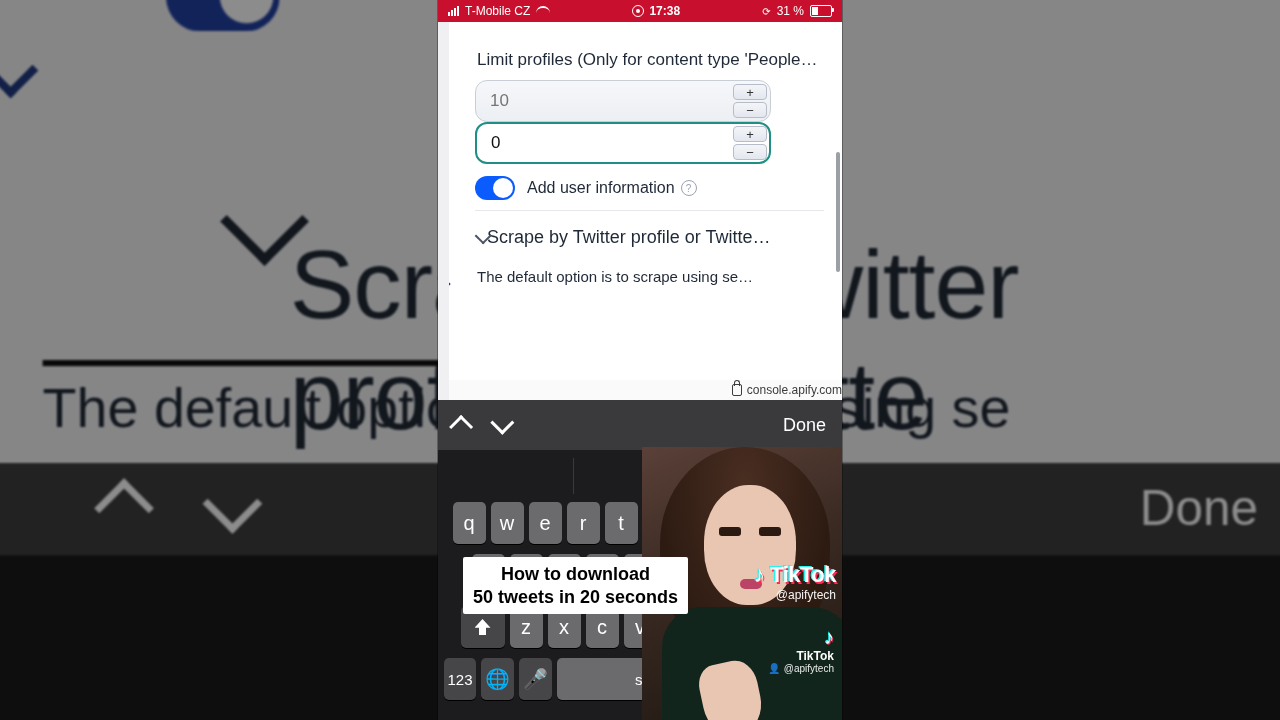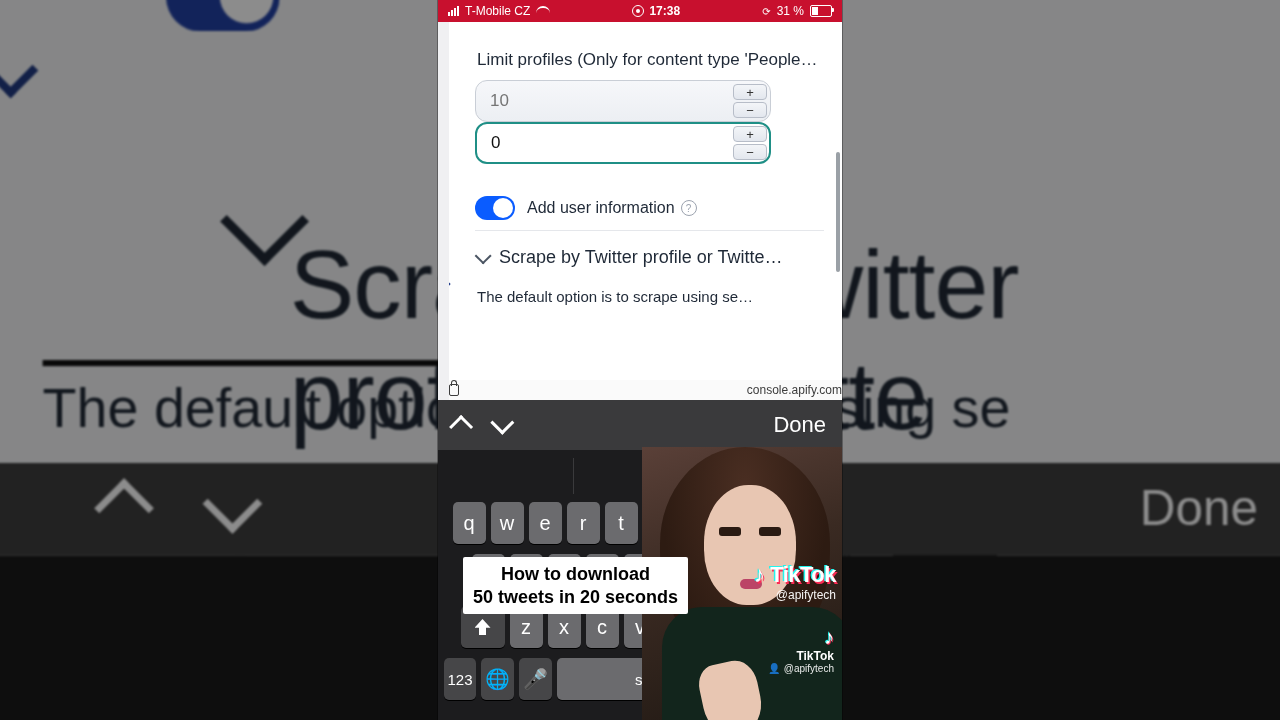--- a/index.html
+++ b/index.html
@@ -42,37 +42,37 @@
   .batt i{position:absolute;left:1px;top:1px;bottom:1px;width:30%;background:#fff;}
 
   
   .page{height:368px;overflow:hidden;padding:10px 18px 0 26px;color:#111;position:relative;background:#fff;border-left:11px solid #f0f0f2;}
   .lbl{font-size:17px;font-weight:500;color:#1f2937;margin:18px 2px 10px;}
   .numwrap{position:relative;width:296px;}
   .num{width:100%;height:42px;border:1px solid #c9ced6;border-radius:12px;background:linear-gradient(#f6f7fa,#eceff3);font-size:17px;color:#6b7280;padding:0 50px 0 14px;box-sizing:border-box;}
   .num.focus{border:2px solid #1f8f86;background:#fff;color:#111;}
   .stepper{position:absolute;right:4px;top:4px;bottom:4px;width:34px;display:flex;flex-direction:column;gap:2px;}
   .stepper button{flex:1;border:1px solid #b7bdc8;background:linear-gradient(#f3f5f8,#e3e7ee);border-radius:4px;font-size:13px;color:#333;line-height:1;padding:0;}
-  .togglerow{display:flex;align-items:center;gap:12px;margin:32px 0 10px;}
+  .togglerow{display:flex;align-items:center;gap:12px;margin:12px 0 10px;}
   .switch{width:40px;height:24px;border-radius:20px;background:#0a5cff;position:relative;}
   .switch::after{content:"";position:absolute;right:2px;top:2px;width:20px;height:20px;border-radius:50%;background:#fff;}
   .toglbl{font-size:16px;color:#1f2937;display:flex;align-items:center;gap:6px;}
   .qcirc{width:14px;height:14px;border:1px solid #9ca3af;border-radius:50%;font-size:10px;color:#9ca3af;display:inline-flex;align-items:center;justify-content:center;}
-  .section{margin-top:4px;border-top:1px solid #e5e7eb;padding:16px 0 2px;display:flex;align-items:center;gap:12px;font-size:18px;font-weight:500;color:#1f2937;}
+  .section{margin-top:4px;border-top:1px solid #e5e7eb;padding:16px 0 2px;display:flex;align-items:center;font-size:18px;font-weight:500;color:#1f2937;}
   .section .chev{width:10px;height:10px;border-right:2px solid #4b5563;border-bottom:2px solid #4b5563;transform:rotate(45deg) translateY(-3px);}
   .desc{font-size:15px;color:#1f2937;margin:18px 2px 2px;}
-  .addr{position:absolute;left:0;right:0;bottom:0;height:20px;text-align:center;font-size:12px;color:#3c3c3c;background:rgba(250,250,250,.9);display:flex;align-items:center;justify-content:space-between;gap:5px;}
+  .addr{position:absolute;left:0;right:0;bottom:0;height:20px;text-align:center;font-size:12px;color:#3c3c3c;background:rgba(250,250,250,.9);display:flex;align-items:center;justify-content:flex-end;gap:5px;}
   .lock{width:8px;height:10px;border:1px solid #3c3c3c;border-radius:2px;position:relative;}
   .lock::before{content:"";position:absolute;left:1px;top:-5px;width:4px;height:5px;border:1px solid #3c3c3c;border-bottom:none;border-radius:3px 3px 0 0;}
   .scrollind{position:absolute;right:2px;top:130px;width:4px;height:120px;background:#9aa0a6;border-radius:3px;}
   .leftchev{position:absolute;left:-9px;top:254px;width:9px;height:16px;display:flex;align-items:center;justify-content:center;}
   .leftchev::after{content:"";width:6px;height:6px;border-right:2px solid #1e3a8a;border-bottom:2px solid #1e3a8a;transform:rotate(45deg);}
 
   
-  .kbacc{height:50px;background:#3a3a3c;display:flex;align-items:center;justify-content:space-between;padding:0 16px;color:#fff;font-size:22px;}
+  .kbacc{height:50px;background:#3a3a3c;display:flex;align-items:center;justify-content:space-between;padding:0 16px;color:#fff;font-size:18px;}
   .kbacc .navarr{display:flex;gap:20px;}
   .kbacc .navarr span{width:14px;height:14px;border-right:3px solid #fff;border-bottom:3px solid #fff;display:inline-block;}
   .kbacc .up{transform:rotate(-135deg) translateY(-2px);}
   .kbacc .dn{transform:rotate(45deg) translateY(-4px);}
   .kb{height:280px;background:#1c1c1e;padding:8px 4px 4px;position:relative;}
   .sugg{height:36px;display:flex;margin-bottom:8px;}
   .sugg div{flex:1;border-right:1px solid #3a3a3c;}
   .krow{display:flex;gap:5px;justify-content:center;margin-bottom:10px;}
   .key{width:33px;height:42px;background:#6b6b6e;border-radius:5px;color:#fff;font-size:20px;display:flex;align-items:center;justify-content:center;box-shadow:0 1px 0 #000;}
   .key.dark{background:#464648;}

